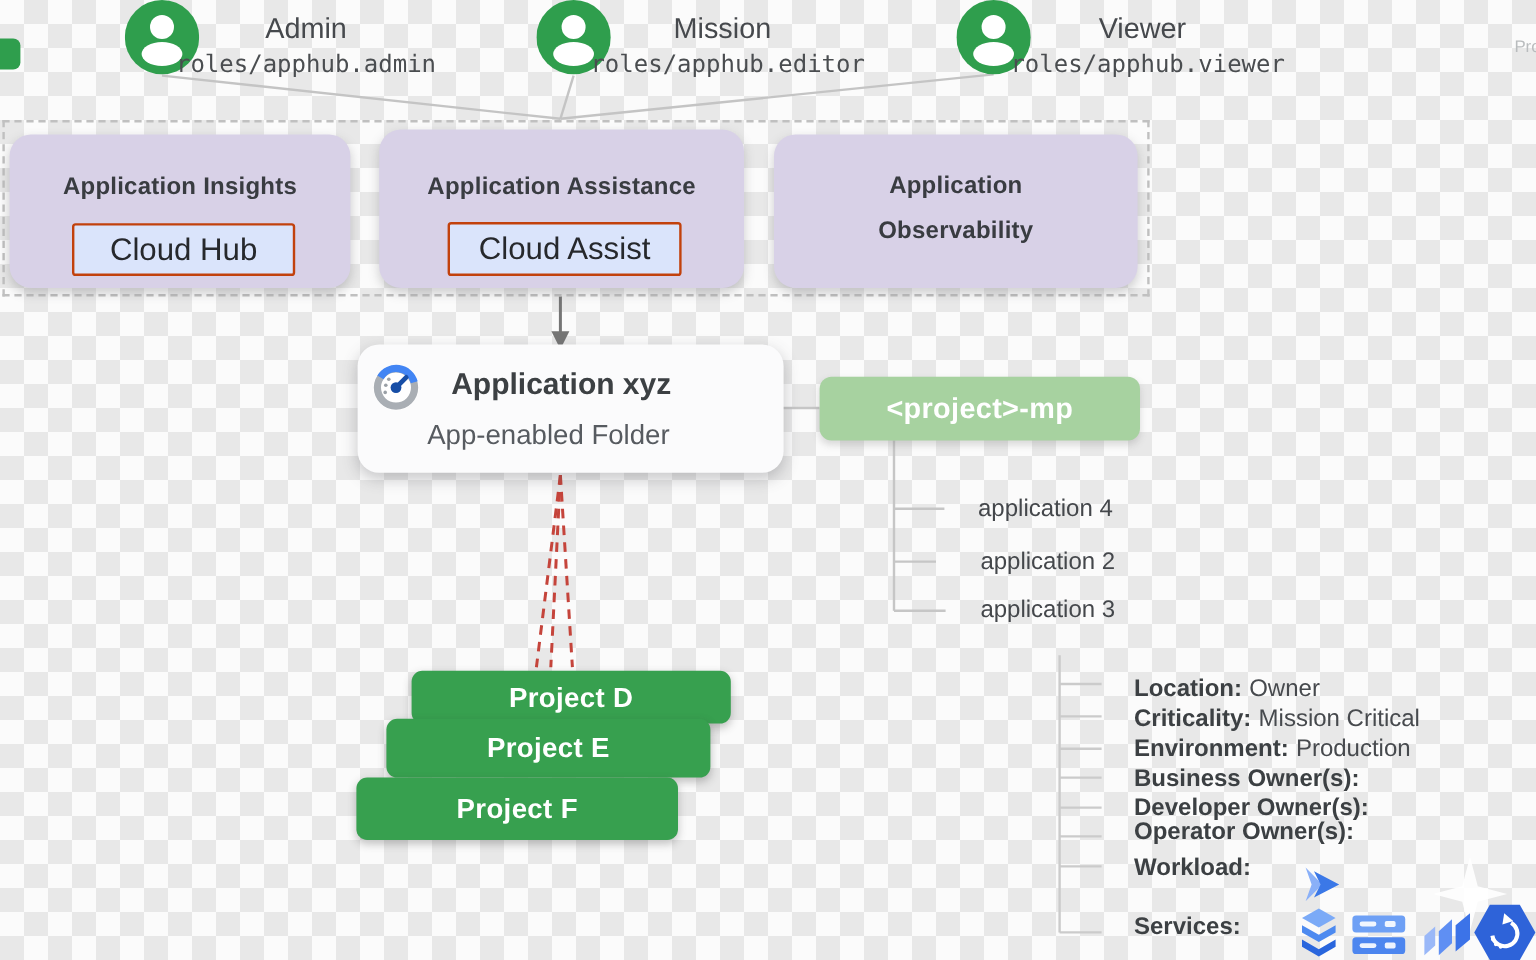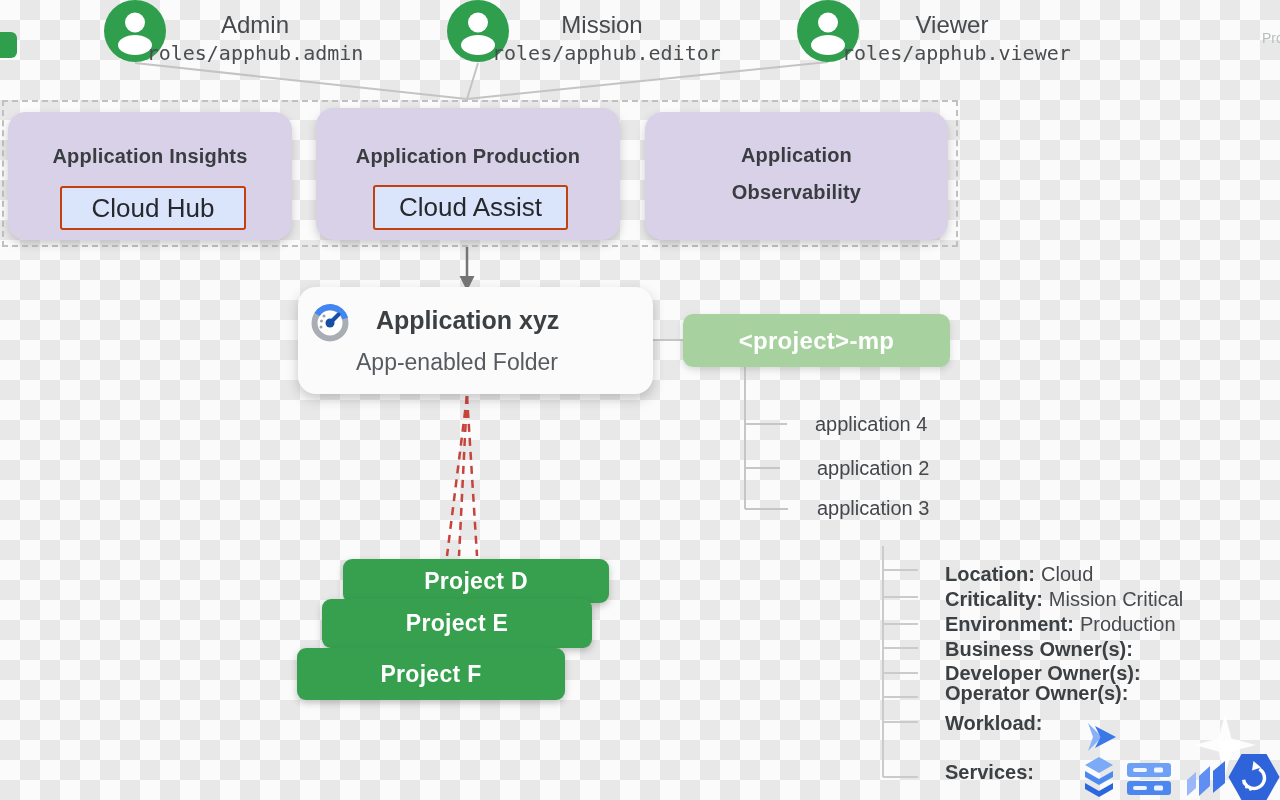--- a/index.html
+++ b/index.html
@@ -102,21 +102,21 @@
   <div class="abs role-code" style="left:842px;top:41px;width:220px;">roles/apphub.viewer</div>
 
   <div class="abs dash-group" style="left:2px;top:100px;width:952px;height:143px;"></div>
 
   <div class="abs pbox" style="left:8px;top:112px;width:284px;height:128px;">
     <div class="pbox-title" style="top:33px;">Application Insights</div>
     <div class="pill-btn" style="left:52px;top:74px;width:182px;height:40px;">Cloud Hub</div>
   </div>
 
   <div class="abs pbox" style="left:316px;top:108px;width:304px;height:132px;">
-    <div class="pbox-title" style="top:37px;">Application Production</div>
+    <div class="pbox-title" style="top:37px;">Application Assistance</div>
     <div class="pill-btn" style="left:57px;top:77px;width:191px;height:41px;">Cloud Assist</div>
   </div>
 
   <div class="abs pbox" style="left:645px;top:112px;width:303px;height:128px;">
     <div class="pbox-title" style="top:32px;">Application</div>
     <div class="pbox-title" style="top:69px;">Observability</div>
   </div>
 
   <div class="abs card" style="left:298px;top:287px;width:339px;height:107px;padding-left:16px;">
     <svg class="abs" style="left:10px;top:14px;" width="44" height="44" viewBox="0 0 44 44">
@@ -137,21 +137,21 @@
 
   <div class="abs app-item" style="left:815px;top:413px;">application 4</div>
   <div class="abs app-item" style="left:817px;top:457px;">application 2</div>
   <div class="abs app-item" style="left:817px;top:497px;">application 3</div>
 
   <div class="proj" style="left:343px;top:559px;width:266px;height:44px;z-index:2;">Project D</div>
   <div class="proj" style="left:322px;top:599px;width:270px;height:49px;z-index:3;">Project E</div>
   <div class="proj" style="left:297px;top:648px;width:268px;height:52px;z-index:4;">Project F</div>
 
   <div class="meta-row" style="top:563px;">
-    <b>Location:</b><span class="val">Cloud</span>
+    <b>Location:</b><span class="val">Owner</span>
   </div>
   <div class="meta-row" style="top:588px;">
     <b>Criticality:</b><span class="val">Mission Critical</span>
   </div>
   <div class="meta-row" style="top:613px;">
     <b>Environment:</b><span class="val">Production</span>
   </div>
   <div class="meta-row" style="top:638px;">
     <b>Business Owner(s):</b><span class="val"></span>
   </div>

